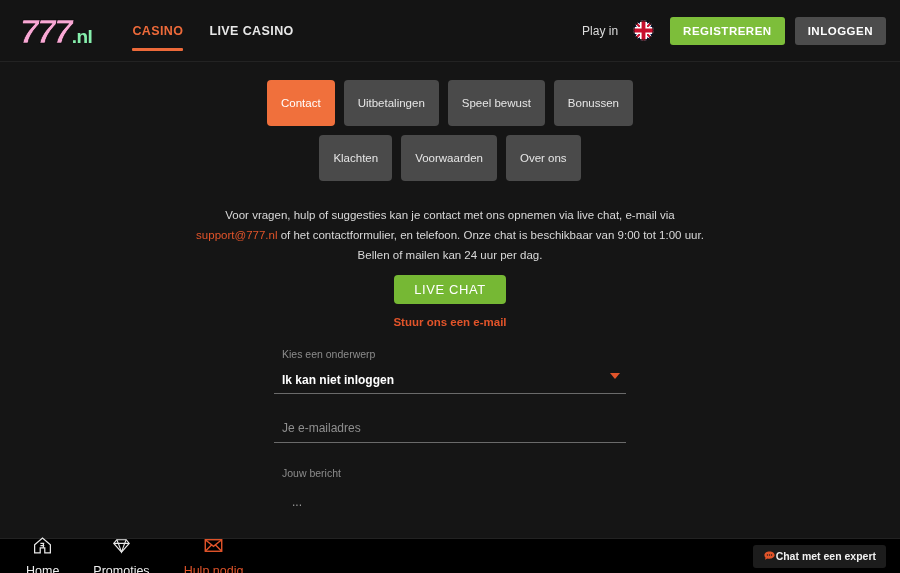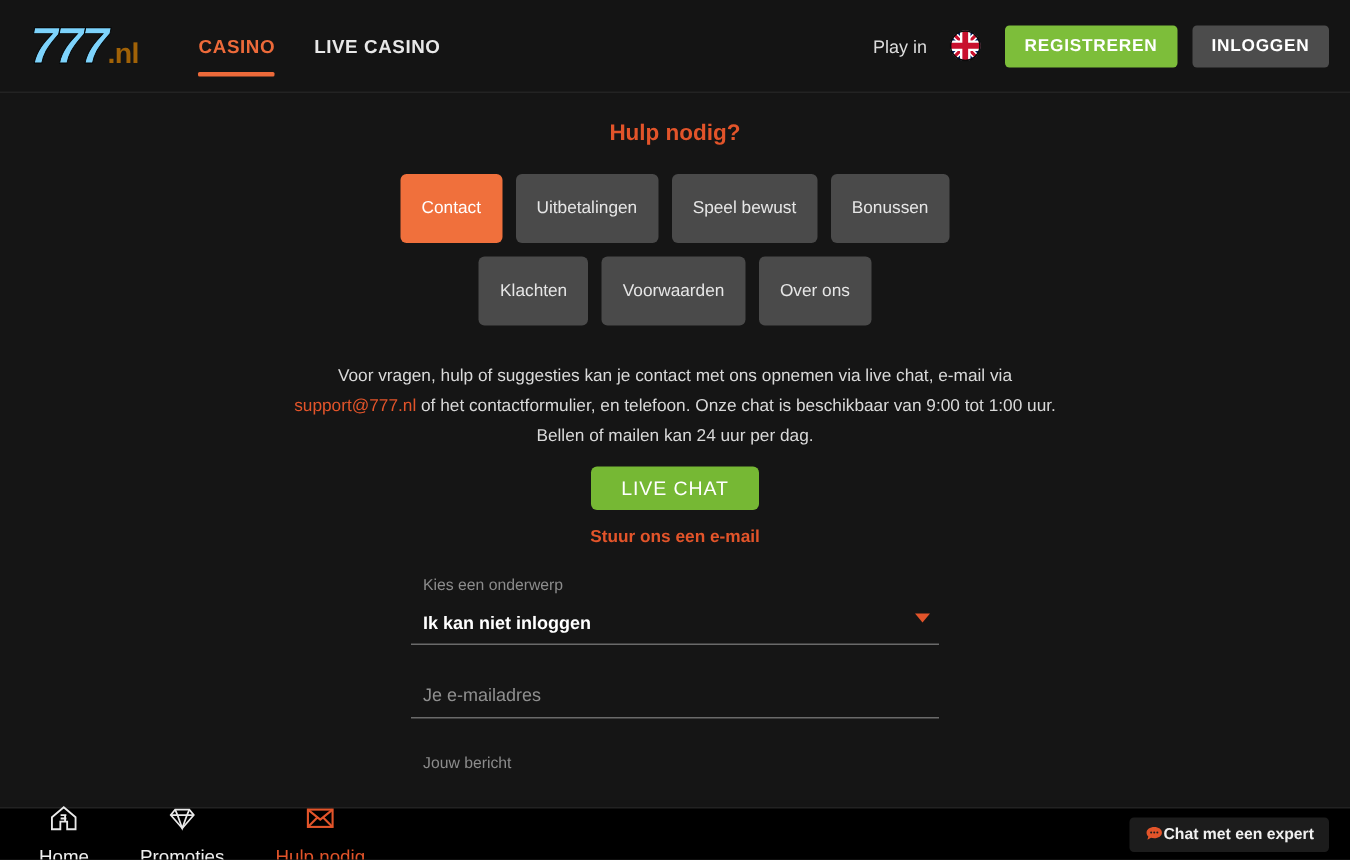--- a/index.html
+++ b/index.html
@@ -21,29 +21,29 @@
     padding: 0 14px 0 20px;
     position: relative;
   }
   .logo {
     display: flex; align-items: baseline;
     font-style: italic;
     letter-spacing: -1px;
     margin-right: 40px;
   }
   .logo-777 {
-    color: #7dd3fc;
+    color: #f9a8d4;
     font-size: 34px;
     font-weight: 900;
     line-height: 1;
     letter-spacing: -2px;
     -webkit-text-stroke: 0.6px #000;
   }
   .logo-nl {
-    color: #a16207;
+    color: #86efac;
     font-size: 19px;
     font-weight: 700;
     font-style: normal;
     letter-spacing: -0.5px;
     margin-left: 1px;
   }
   .nav { display: flex; align-items: center; height: 100%; gap: 26px; }
   .nav-item {
     position: relative;
     height: 100%;
@@ -300,21 +300,20 @@
         <circle cx="30" cy="30" r="28" fill="none" stroke="#0b0b0b" stroke-width="3"></circle>
       </svg>
     </div>
     <button class="btn-register">REGISTREREN</button>
     <button class="btn-login">INLOGGEN</button>
   </div>
 </div>
 
 <div class="main">
 
-  <div class="page-title">Hulp nodig?</div>
 
   <div class="tabs-row">
     <button class="tab active">Contact</button>
     <button class="tab">Uitbetalingen</button>
     <button class="tab">Speel bewust</button>
     <button class="tab">Bonussen</button>
   </div>
 
   <div class="tabs-row">
     <button class="tab">Klachten</button>

